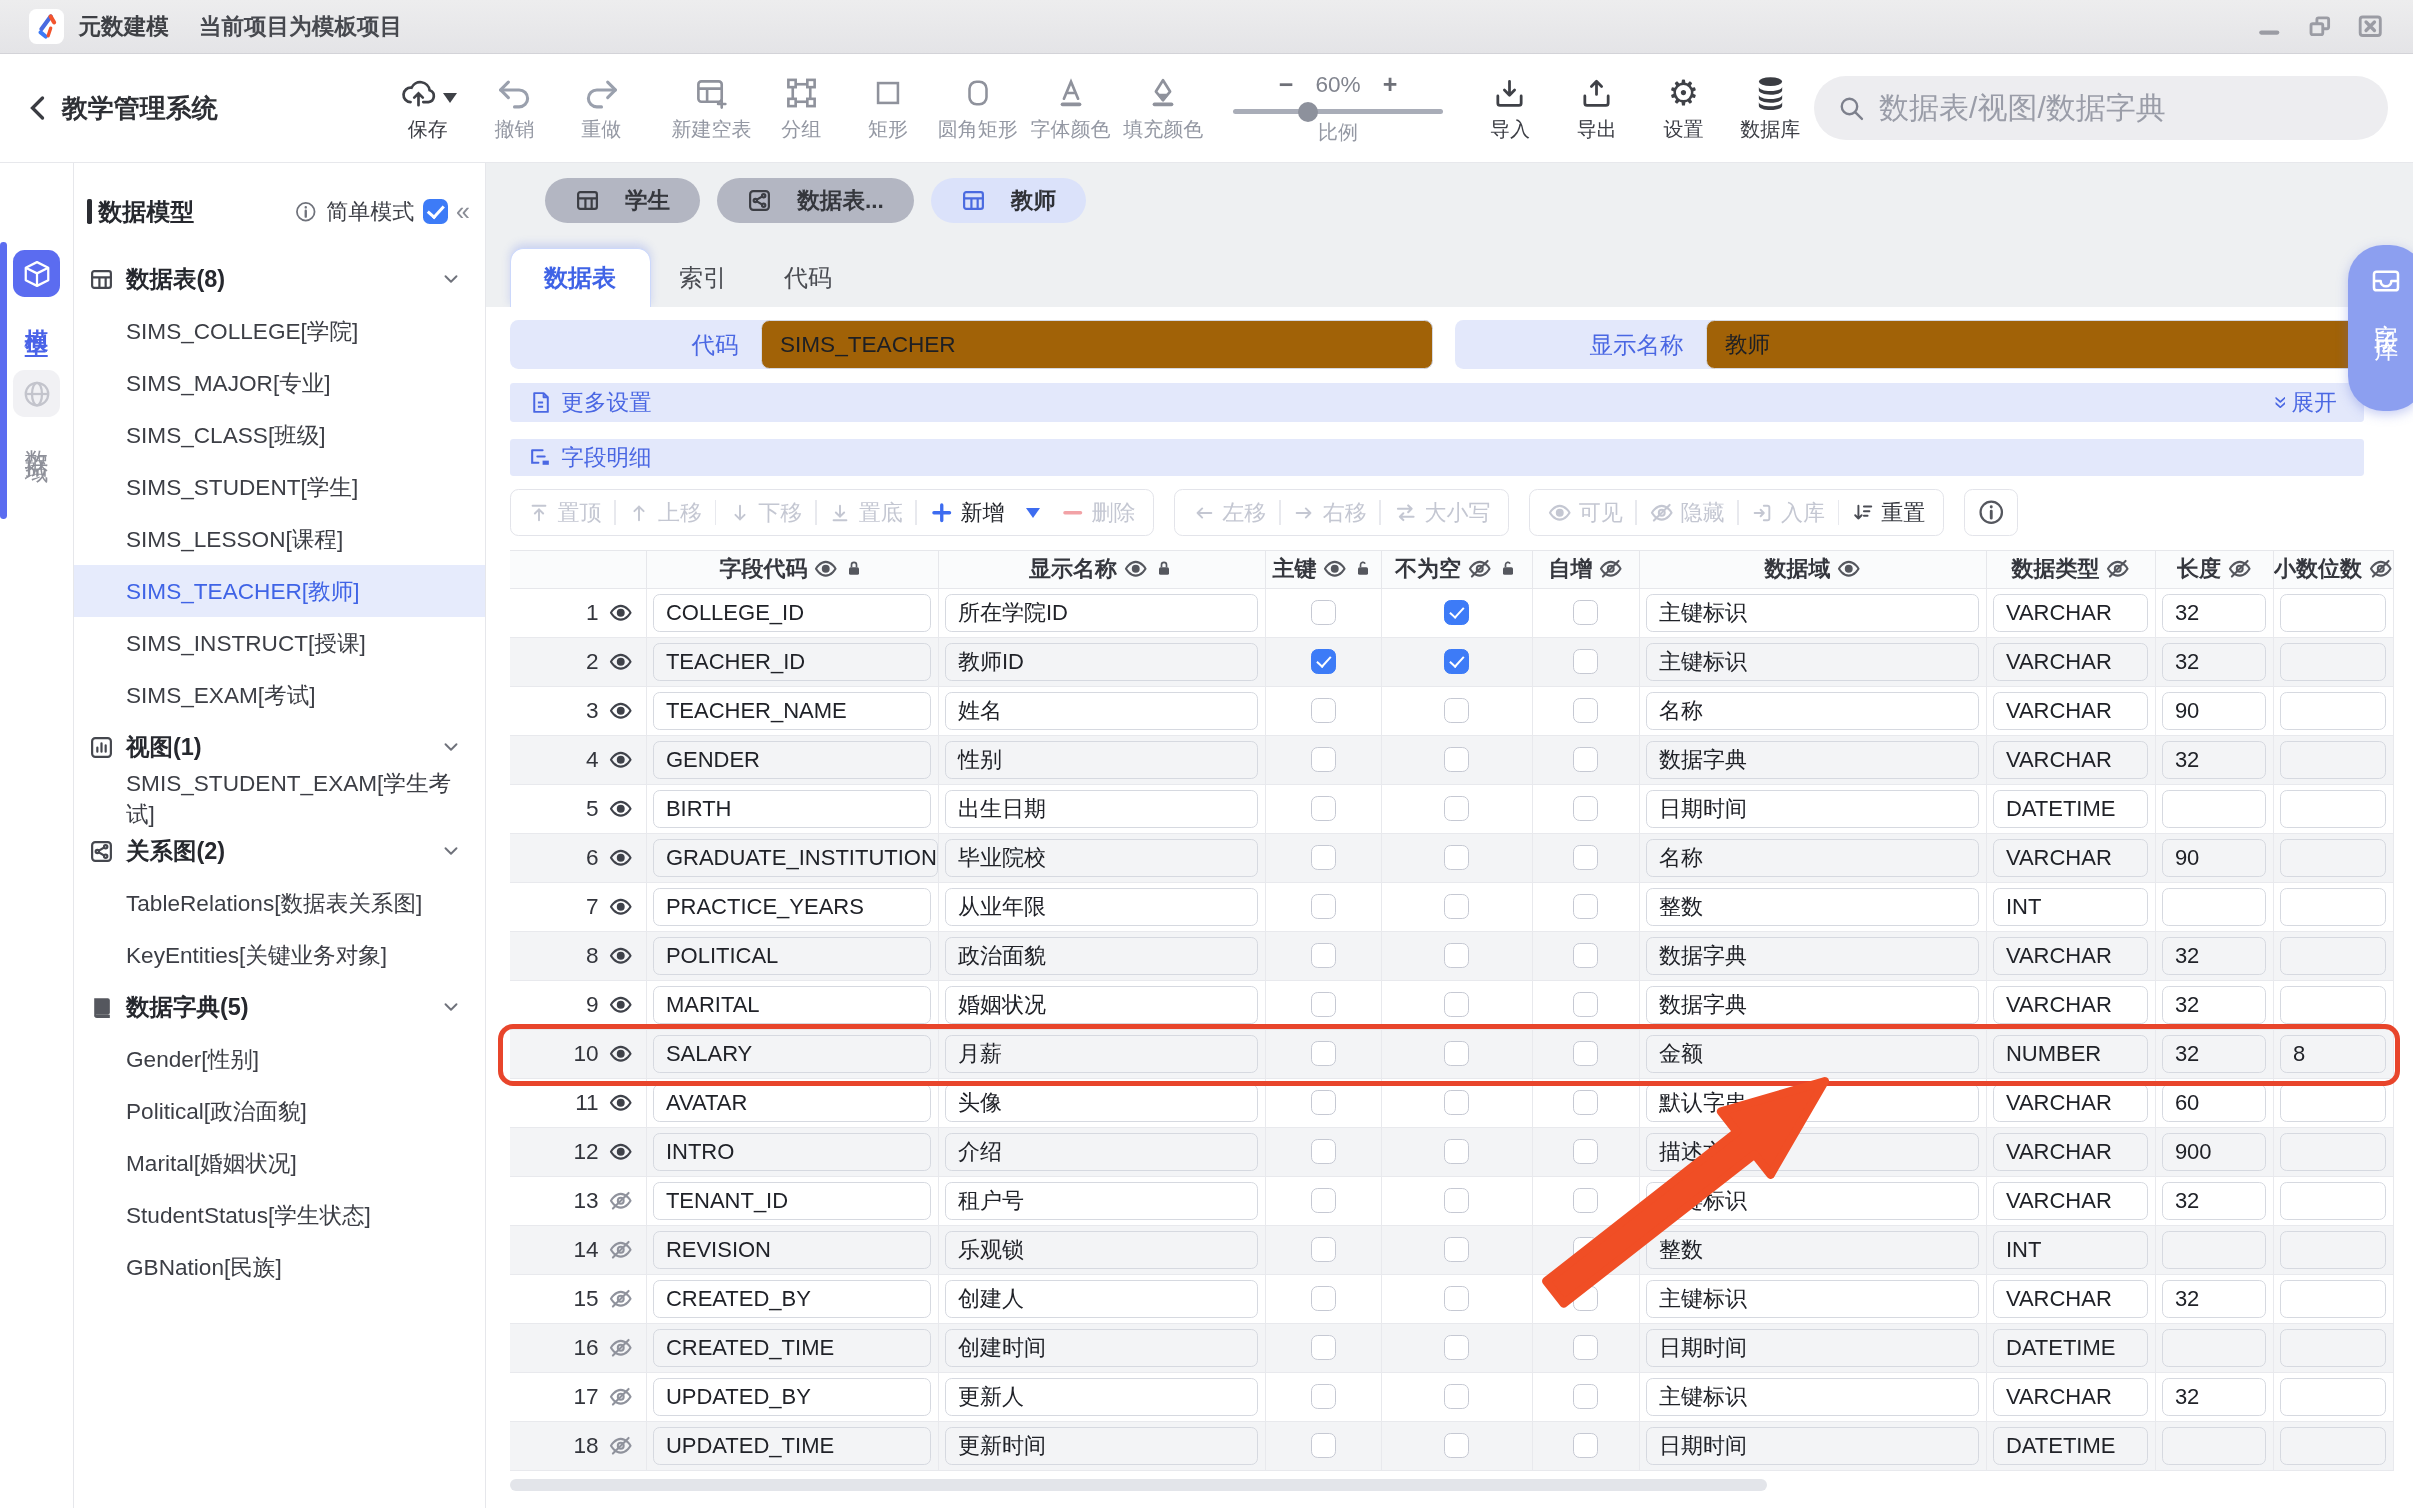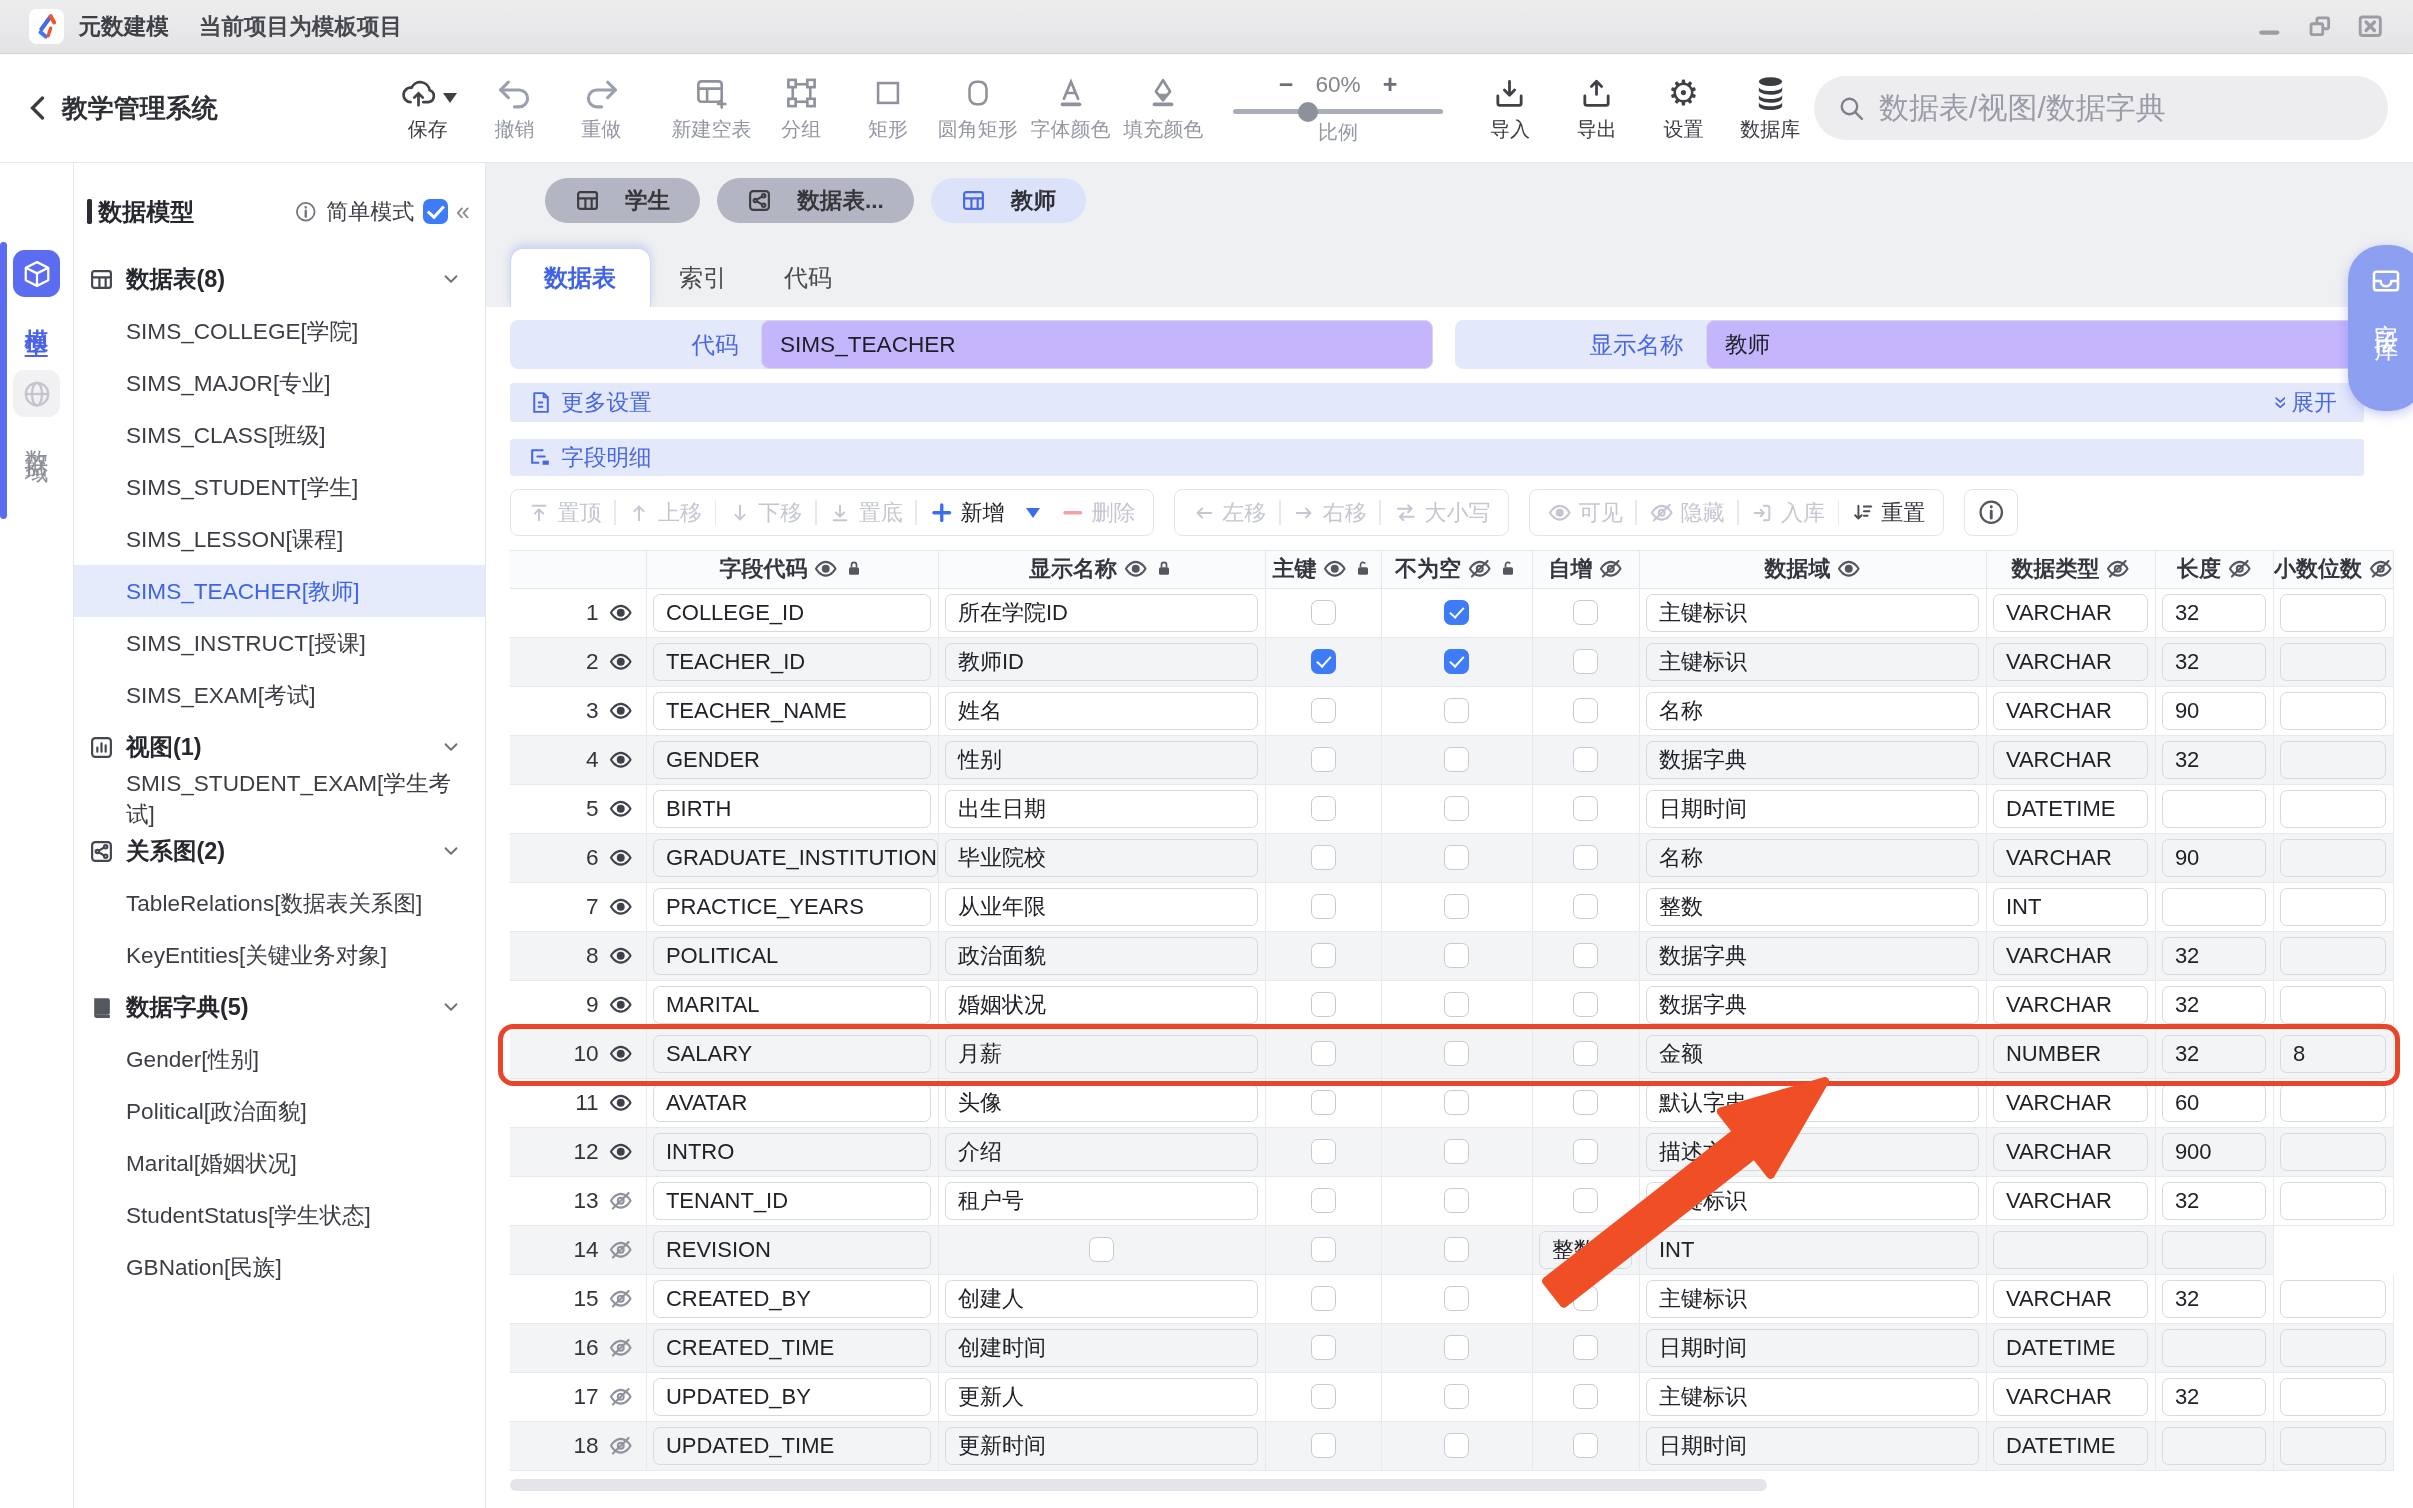--- a/index.html
+++ b/index.html
@@ -90,21 +90,21 @@
   .subtab.active { background:#fff; color:#3f63e6; font-weight:700; border-radius:13.4px 13.4px 0 0;
     border:1.7px solid #ccd8fb; border-bottom:none; box-shadow:0 -3.4px 8.4px rgba(80,110,230,.22); width:141px; justify-content:center; }
   .content { background:#fff; height:1202px; padding:13.4px 0 0 23.5px; position:relative; }
 
   .form-row { display:flex; gap:22px; }
   .fgroup { height:49px; display:flex; background:#e3e8fb; border-radius:8.4px; }
   .fgroup.g1 { width:923px; }
   .fgroup.g2 { width:910px; }
   .flabel { width:251px; display:flex; align-items:center; justify-content:flex-end;
     padding-right:22px; font-size:23.5px; color:#4a67e3; }
-  .finput { flex:1; background:#c4b5fd; border:1.7px solid #d6d9e2; border-radius:8.4px;
+  .finput { flex:1; background:#a16207; border:1.7px solid #d6d9e2; border-radius:8.4px;
     display:flex; align-items:center; padding-left:18.4px; font-size:22.6px; color:#1d1f24; }
 
   .bar { width:1854px; background:#e3e8fb; border-radius:3.4px; display:flex; align-items:center;
     padding:0 18.4px; color:#4a67e3; }
   .bar.more { height:39px; margin-top:13.4px; }
   .bar.detail { height:37px; margin-top:17px; }
   .bar .bicon { margin-right:8.4px; display:flex; }
   .bar .btext { font-size:22.6px; }
   .bar .spacer { flex:1; }
   .expand { display:flex; align-items:center; gap:5px; font-size:22.6px; color:#4a67e3; margin-right:8.4px; }
@@ -1334,20 +1334,23 @@
                   <svg width="23.5" height="23.5" viewBox="0 0 24 24" fill="none" stroke="currentColor" stroke-width="2.1" stroke-linecap="round" stroke-linejoin="round">
                     <path d="M12 5C6 5 2 12 2 12s4 7 10 7 10-7 10-7-4-7-10-7z"></path>
                     <circle cx="12" cy="12" r="3"></circle>
                     <path d="M4 20 20 4"></path>
                   </svg>
                 </span>
               </div>
               <div class="cell">
                 <span class="vbox">REVISION</span>
               </div>
+              <div class="cell">
+                <span class="vbox">乐观锁</span>
+              </div>
               <div class="cell ckcell">
                 <span class="ckbox"></span>
               </div>
               <div class="cell ckcell">
                 <span class="ckbox"></span>
               </div>
               <div class="cell ckcell">
                 <span class="ckbox"></span>
               </div>
               <div class="cell">

